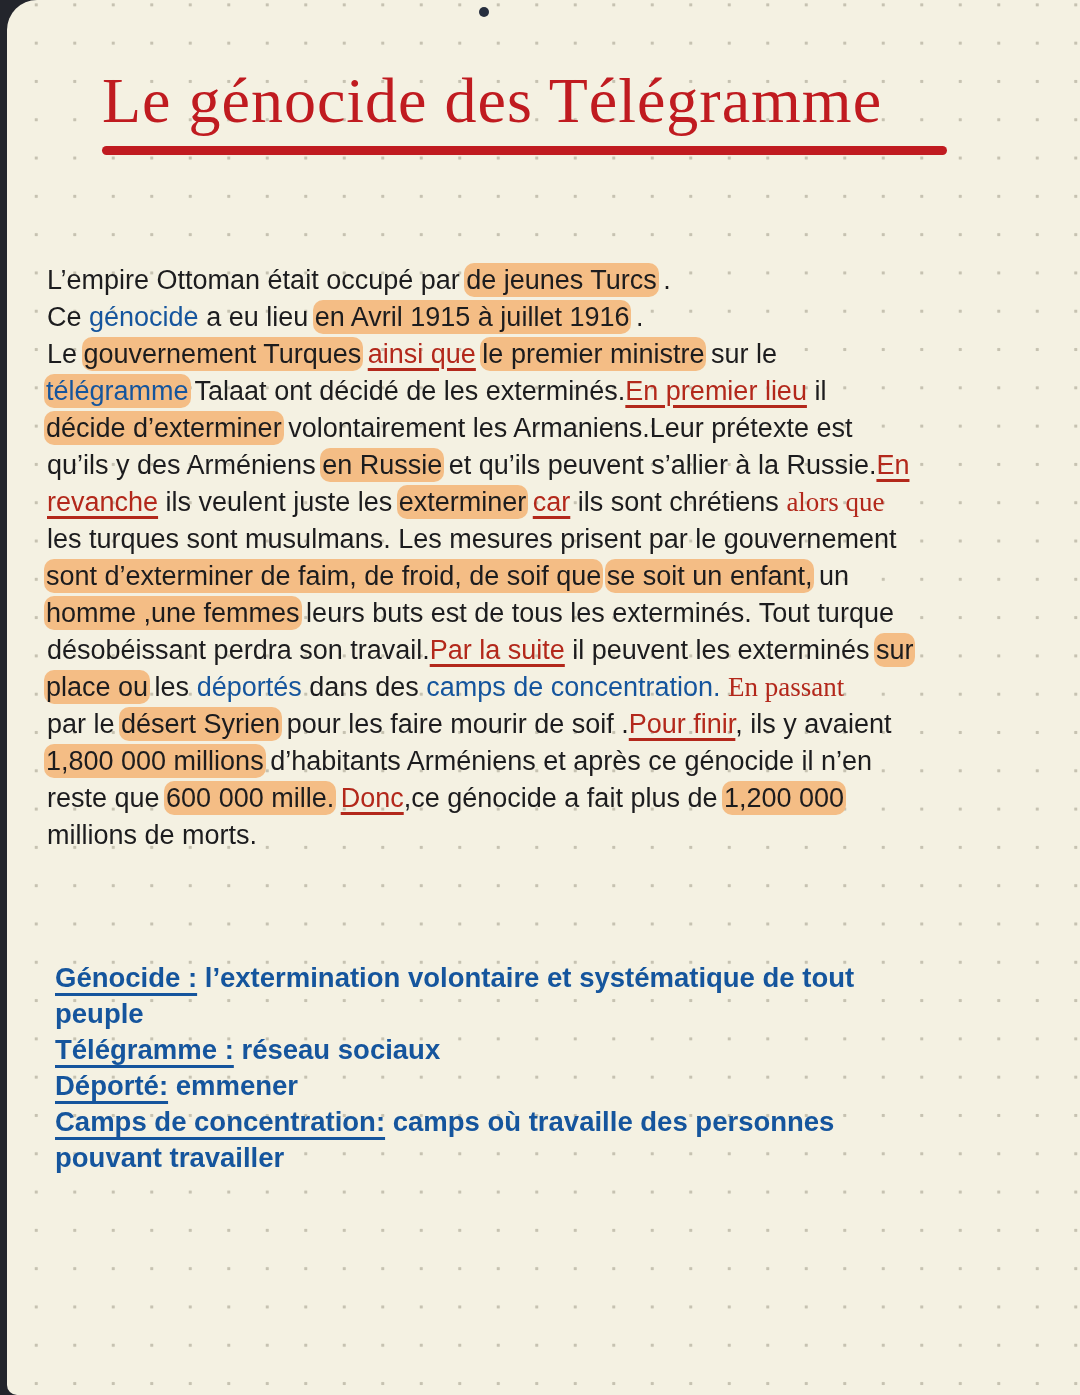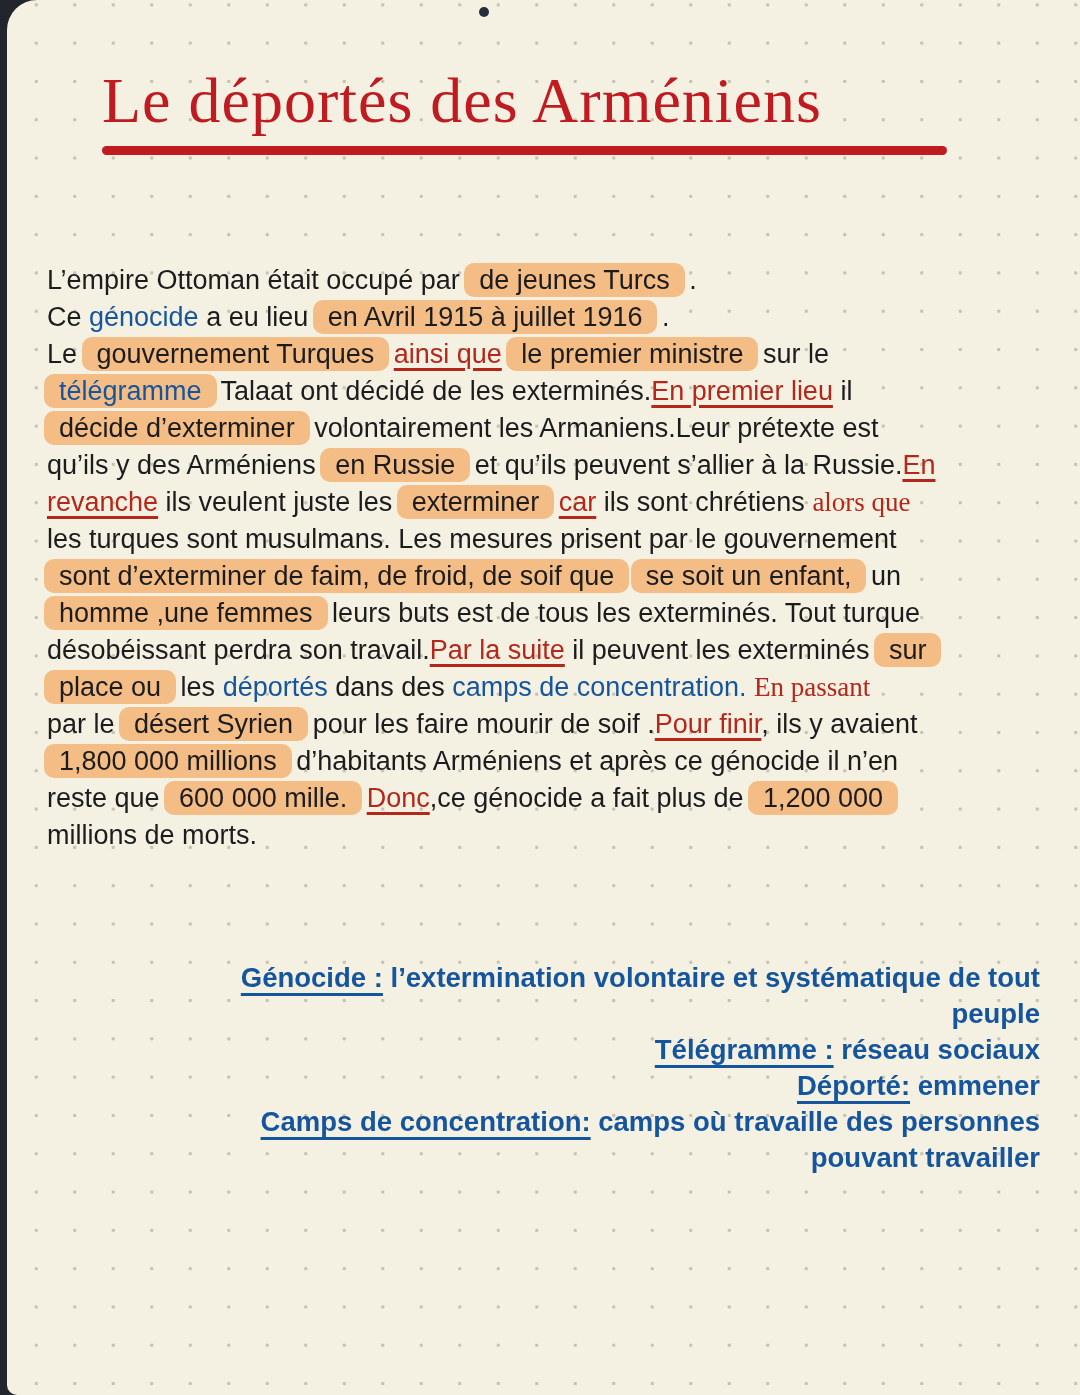--- a/index.html
+++ b/index.html
@@ -53,26 +53,25 @@
     color: var(--inkBlack, #1c1c1e);
   }
   .glossary {
     position: absolute;
     left: 48px; top: 960px;
     width: 985px;
     font-size: 27.5px;
     line-height: 36px;
     font-weight: 700;
     color: var(--termBlue, #15559d);
-    text-align: right;
   }
   .seg-hl {
     background: var(--highlightOrange, #f4bd85);
     border-radius: 10px;
-    padding: 2px 15px;
+    padding: 2px 2px;
     margin: 16px -3px;
     -webkit-box-decoration-break: clone;
     box-decoration-break: clone;
   }
   .seg-blue {
     color: var(--termBlue, #15559d);
     font-weight: 400;
   }
   .seg-red {
     color: var(--connectorRed, #b3281b);
@@ -89,17 +88,17 @@
     text-decoration: underline;
     text-decoration-thickness: 2.5px;
     text-underline-offset: 6px;
   }
 </style>
 </head>
 <body>
 
 <div class="page">
   <div class="ink-dot"></div>
-  <h1 class="title">Le déportés des Arméniens</h1>
+  <h1 class="title">Le génocide des Télégramme</h1>
   <div class="title-underline"></div>
   <p class="body-text"><span>L’empire Ottoman était occupé par </span><span class="seg-hl">de jeunes Turcs</span><span> .</span><br><span>Ce </span><span class="seg-blue">génocide</span><span> a eu lieu </span><span class="seg-hl">en Avril 1915 à juillet 1916</span><span> .</span><br><span>Le </span><span class="seg-hl">gouvernement Turques</span><span> </span><span class="seg-red">ainsi que</span><span> </span><span class="seg-hl">le premier ministre</span><span> sur le</span><br><span class="seg-blue seg-hl">télégramme</span><span> Talaat ont décidé de les exterminés.</span><span class="seg-red">En premier lieu</span><span> il</span><br><span class="seg-hl">décide d’exterminer</span><span> volontairement les Armaniens.Leur prétexte est</span><br><span>qu’ils y des Arméniens </span><span class="seg-hl">en Russie</span><span> et qu’ils peuvent s’allier à la Russie.</span><span class="seg-red">En</span><br><span class="seg-red">revanche</span><span> ils veulent juste les </span><span class="seg-hl">exterminer</span><span> </span><span class="seg-red">car</span><span> ils sont chrétiens </span><span class="seg-redp">alors que</span><br><span>les turques sont musulmans. Les mesures prisent par le gouvernement</span><br><span class="seg-hl">sont d’exterminer de faim, de froid, de soif que</span><span> </span><span class="seg-hl">se soit un enfant,</span><span> un</span><br><span class="seg-hl">homme ,une femmes</span><span> leurs buts est de tous les exterminés. Tout turque</span><br><span>désobéissant perdra son travail.</span><span class="seg-red">Par la suite</span><span> il peuvent les exterminés </span><span class="seg-hl">sur</span><br><span class="seg-hl">place ou</span><span> les </span><span class="seg-blue">déportés</span><span> dans des </span><span class="seg-blue">camps de concentration.</span><span> </span><span class="seg-redp">En passant</span><br><span>par le </span><span class="seg-hl">désert Syrien</span><span> pour les faire mourir de soif .</span><span class="seg-red">Pour finir</span><span>, ils y avaient</span><br><span class="seg-hl">1,800 000 millions</span><span> d’habitants Arméniens et après ce génocide il n’en</span><br><span>reste que </span><span class="seg-hl">600 000 mille.</span><span> </span><span class="seg-red">Donc</span><span>,ce génocide a fait plus de </span><span class="seg-hl">1,200 000</span><br><span>millions de morts.</span></p>
   <p class="glossary"><span class="seg-u">Génocide :</span><span> l’extermination volontaire et systématique de tout</span><br><span>peuple</span><br><span class="seg-u">Télégramme :</span><span> réseau sociaux</span><br><span class="seg-u">Déporté:</span><span> emmener</span><br><span class="seg-u">Camps de concentration:</span><span> camps où travaille des personnes</span><br><span>pouvant travailler</span></p>
 </div>
 
 </body></html>

